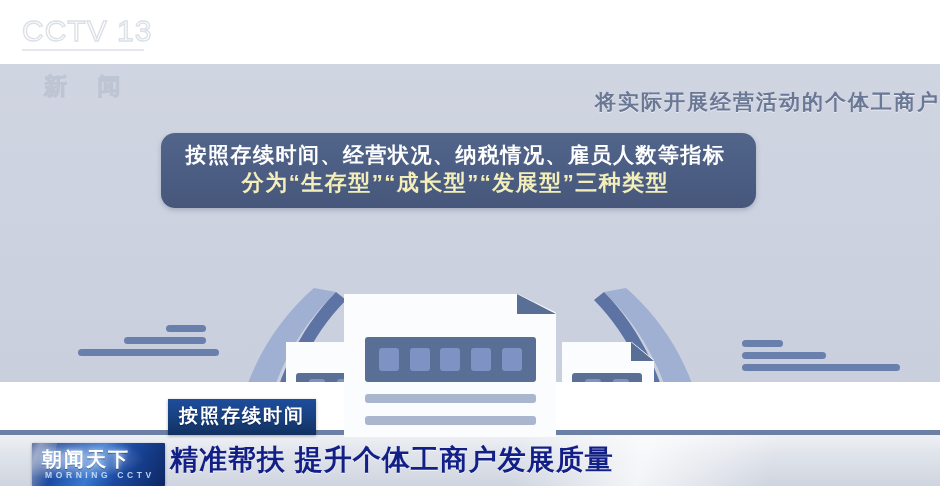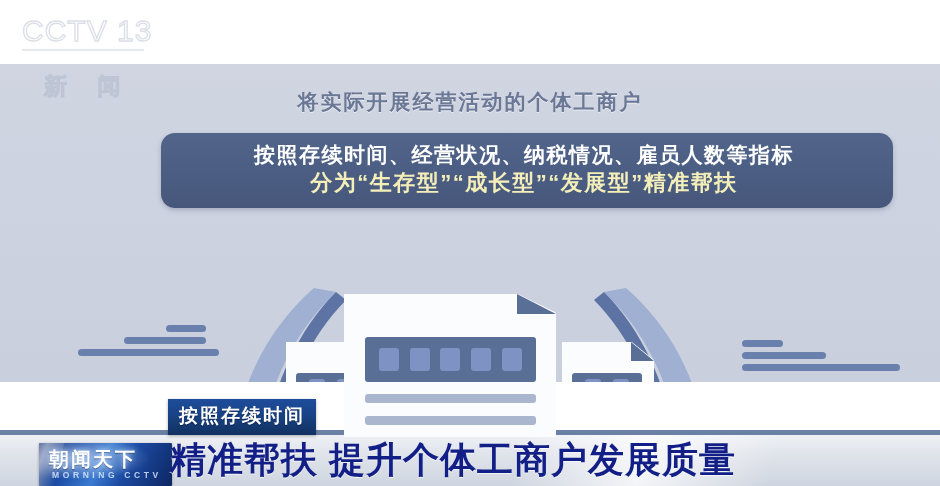--- a/index.html
+++ b/index.html
@@ -69,30 +69,30 @@
     color: rgba(255,255,255,0.0);
     -webkit-text-stroke: 1.1px rgba(150,162,182,0.55);
     text-stroke: 1.1px rgba(150,162,182,0.55);
     padding-left: 22px;
     white-space: nowrap;
   }
 
   
   .title-head {
     position: absolute; left: 0; top: 88px; width: 940px;
-    text-align: center;
+    text-align: right;
     font-size: 21px;
     font-weight: 700;
     letter-spacing: 2px;
     color: #6a7896;
     text-shadow: 0 1px 0 rgba(255,255,255,0.55);
   }
   .callout {
     position: absolute; left: 161px; top: 133px;
-    width: 732px;
+    width: 595px;
     box-sizing: border-box;
     padding: 9px 24px 11px 18px;
     border-radius: 14px;
     background: linear-gradient(180deg, #51648a 0%, #4b5d83 55%, #47577b 100%);
     box-shadow: 0 2px 5px rgba(60,72,100,0.28);
   }
   .callout-l1 {
     text-align: center;
     font-size: 21px; font-weight: 700; letter-spacing: 1.5px;
     color: #ffffff;
@@ -157,21 +157,20 @@
   
   .prog-logo {
     position: absolute; left: 32px; top: 443px;
     width: 133px; height: 43px;
     background:
       radial-gradient(ellipse at 28% 35%, rgba(255,255,255,0.50) 0%, rgba(255,255,255,0) 55%),
       linear-gradient(118deg, #0e2a6e 0%, #1d4fa8 26%, #3a7ad0 47%, #1b49a0 66%, #0d2662 100%);
     border-radius: 1px;
     overflow: hidden;
     box-shadow: 0 1px 3px rgba(0,0,0,0.35);
-    margin-left: 7px;
   }
   .prog-logo .cn {
     position: absolute; left: 10px; top: 3px;
     font-size: 20px; font-weight: 700; letter-spacing: 2px;
     color: #ffffff;
     text-shadow: 0 0 5px rgba(180,215,255,0.95), 0 1px 1px rgba(0,20,60,0.7);
     white-space: nowrap;
   }
   .prog-logo .en {
     position: absolute; left: 13px; top: 27px;
@@ -195,21 +194,21 @@
   .source-tag span {
     font-size: 19px; font-weight: 700; letter-spacing: 2px;
     color: #ffffff;
     white-space: nowrap;
     text-shadow: 0 1px 1px rgba(0,15,50,0.55);
   }
 
   
   .news-headline {
     position: absolute; left: 170px; top: 436px;
-    font-size: 36px; font-weight: 700; letter-spacing: 1px;
+    font-size: 28px; font-weight: 700; letter-spacing: 1px;
     color: #121f86;
     white-space: nowrap;
     text-shadow: 0 1px 0 rgba(255,255,255,0.65);
     line-height: 48px;
   }
 </style>
 </head>
 <body>
 
 <div id="screen">
@@ -289,21 +288,21 @@
   <div class="cctv-logo">
     <div class="cctv-row1">CCTV 13</div>
     <div class="cctv-rule"></div>
     <div class="cctv-row2">新 闻</div>
   </div>
 
   <div class="title-head">将实际开展经营活动的个体工商户</div>
 
   <div class="callout">
     <div class="callout-l1">按照存续时间、经营状况、纳税情况、雇员人数等指标</div>
-    <div class="callout-l2">分为“生存型”“成长型”“发展型”精准帮扶</div>
+    <div class="callout-l2">分为“生存型”“成长型”“发展型”三种类型</div>
   </div>
 
   <div class="prog-logo">
     <div class="shine"></div>
     <div class="cn">朝闻天下</div>
     <div class="en">MORNING CCTV</div>
   </div>
 
   <div class="source-tag">
     <span>按照存续时间</span>

